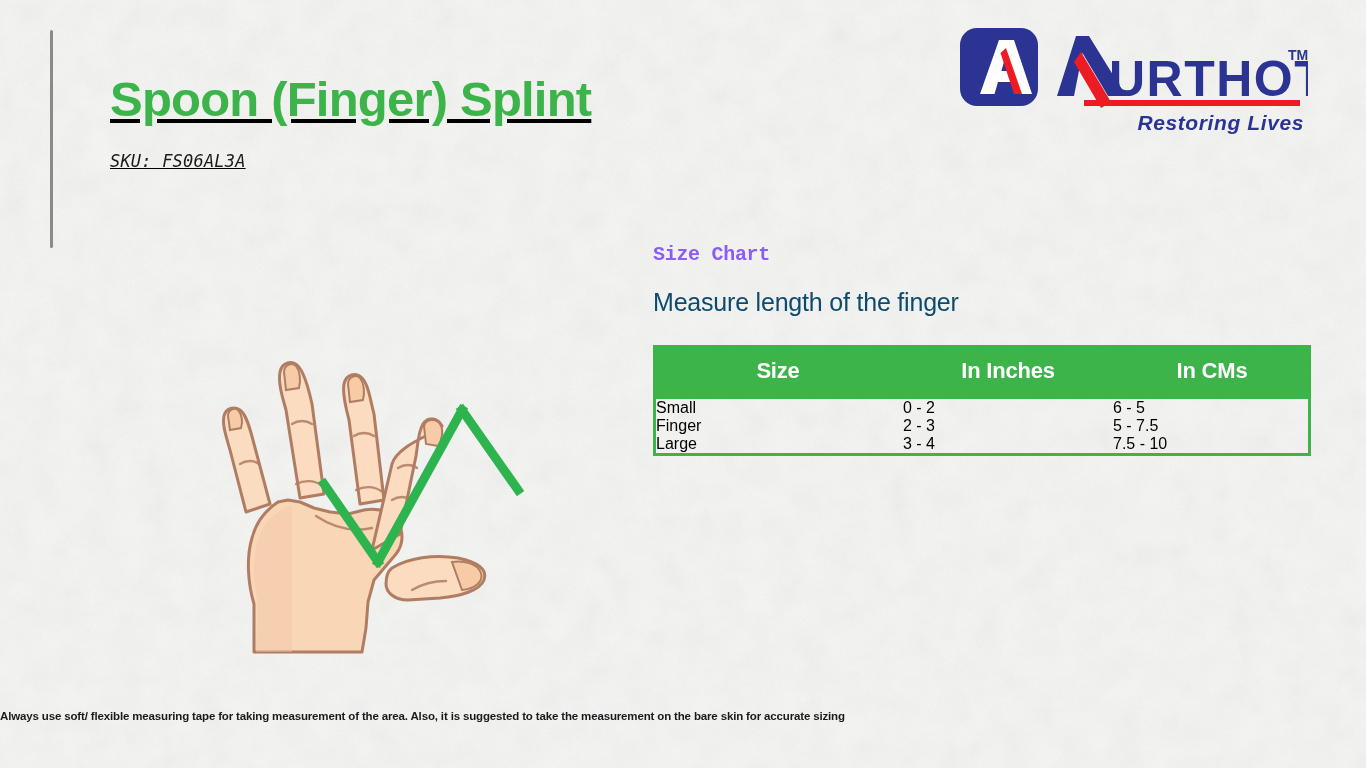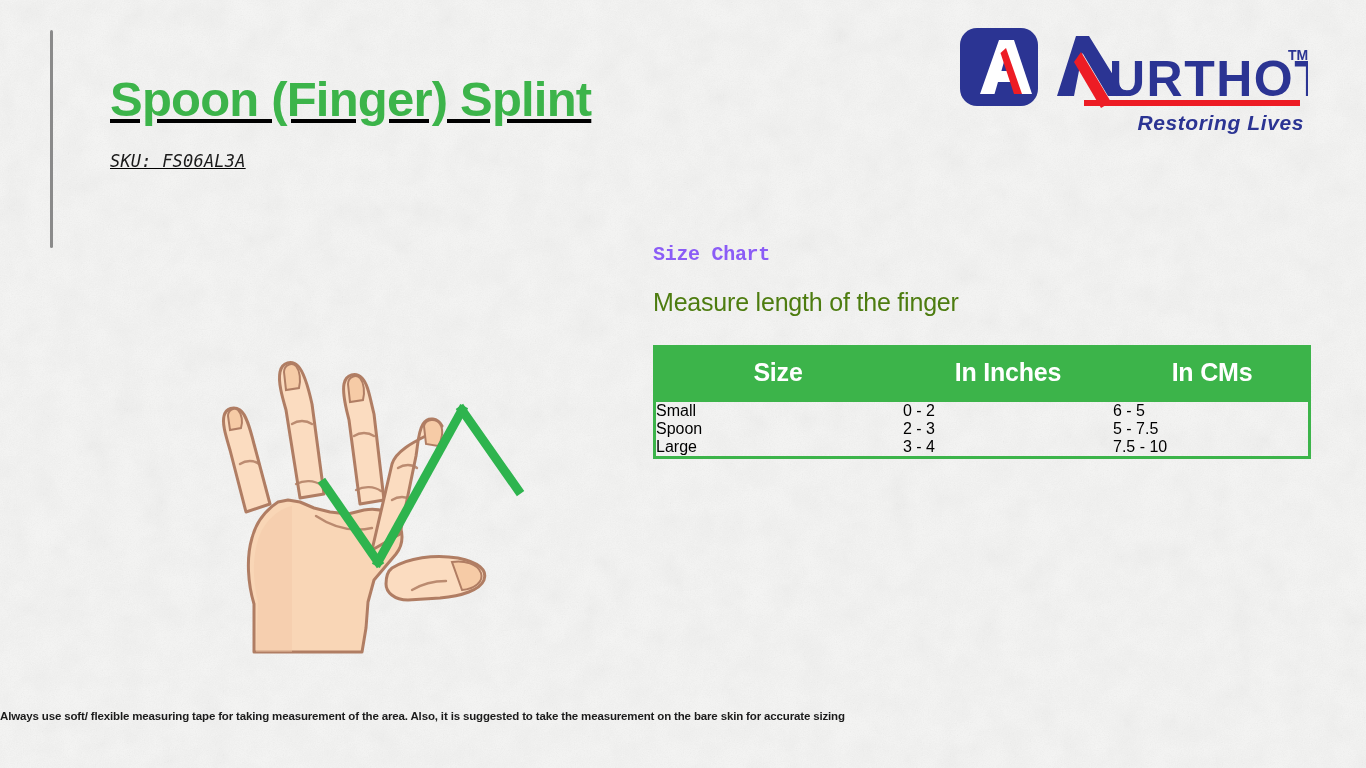--- a/index.html
+++ b/index.html
@@ -75,35 +75,35 @@
   #size-chart-heading {
     font-size: 20px;
     font-weight: bold;
     color: #8b5cf6;
     letter-spacing: -0.3px;
     font-family: Liberation Mono, monospace;
   }
   #size-chart-subheading {
     margin-top: 22px;
     font-size: 25px;
-    color: #4d7c0f;
+    color: #0c4a6e;
     letter-spacing: -0.2px;
   }
 
   
   #size-table {
     margin-top: 28px;
     width: 658px;
     border-collapse: collapse;
     table-layout: fixed;
   }
   #size-table thead th {
     background: #3cb44a;
     color: #ffffff;
-    font-size: 25px;
+    font-size: 22px;
     font-weight: bold;
     padding: 13px 0 15px;
     text-align: center;
     letter-spacing: -0.2px;
   }
   #table-body-wrap {
     border: 3px solid #3cb44a;
     border-top: none;
   }
 
@@ -271,21 +271,21 @@
             <col style="width:210px">
             <col style="width:195px">
         </colgroup>
         <tbody>
           <tr>
             <td>Small</td>
             <td>0 - 2</td>
             <td>6 - 5</td>
           </tr>
           <tr>
-            <td>Spoon</td>
+            <td>Finger</td>
             <td>2 - 3</td>
             <td>5 - 7.5</td>
           </tr>
           <tr>
             <td>Large</td>
             <td>3 - 4</td>
             <td>7.5 - 10</td>
           </tr>
         </tbody>
       </table>

